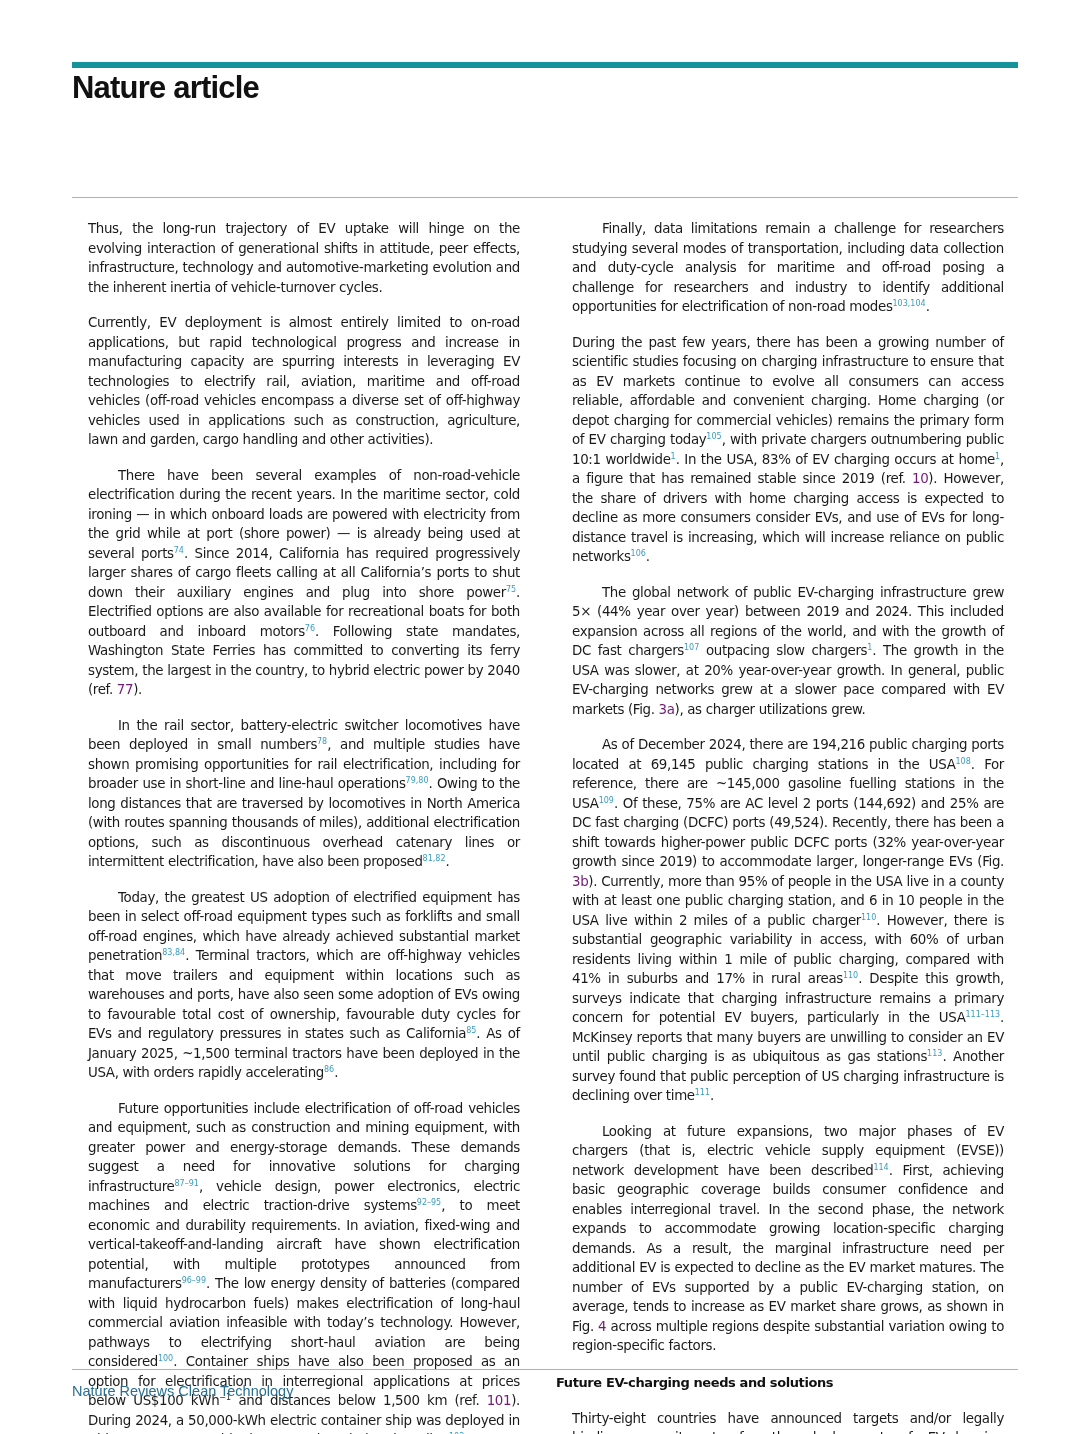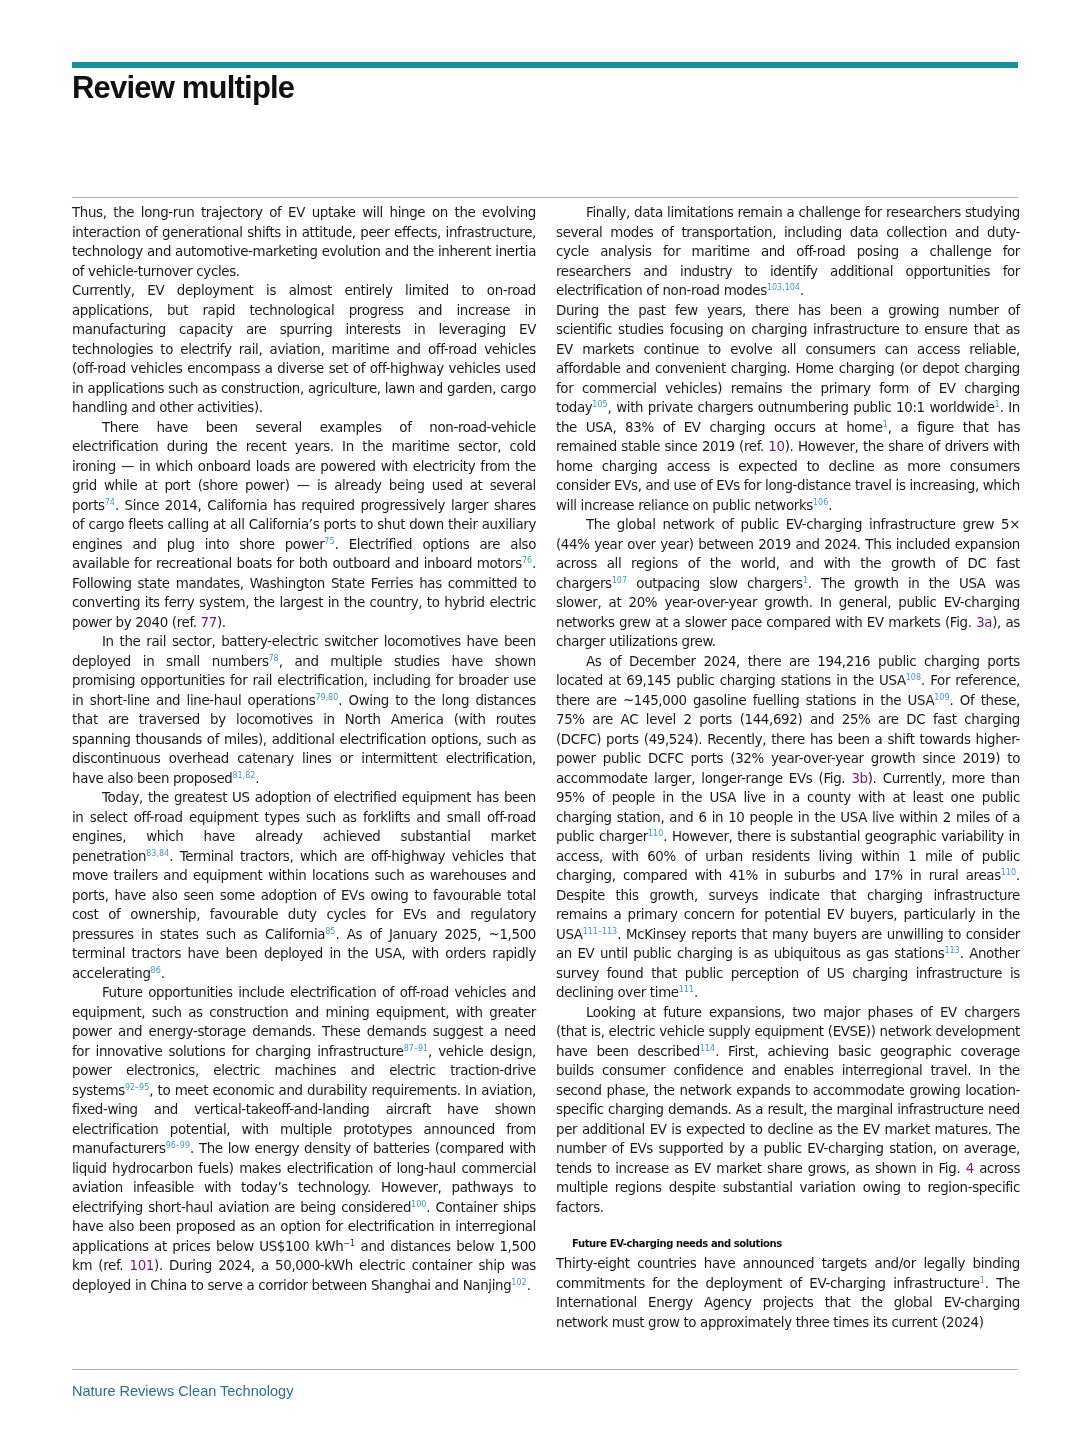--- a/index.html
+++ b/index.html
@@ -5,32 +5,32 @@
   html, body { margin: 0; padding: 0; background: #ffffff; }
   body { width: 1080px; height: 1434px; position: relative; overflow: hidden; color: #1a1a1a; }
   .topbar { position: absolute; left: 72px; top: 62px; width: 946px; height: 6px; background: #14939a; }
   .header-title { position: absolute; left: 72px; top: 70px; font-family: "Liberation Sans", sans-serif; font-weight: bold; font-size: 31px; letter-spacing: -0.8px; color: #111; }
   .hr-top { position: absolute; left: 72px; top: 197px; width: 946px; height: 1px; background: #b0b0b0; }
   .hr-bottom { position: absolute; left: 72px; top: 1369px; width: 946px; height: 1px; background: #b0b0b0; }
   .footer-journal { position: absolute; left: 72px; top: 1383px; font-family: "Liberation Sans", sans-serif; font-size: 14.5px; color: #2a6f8f; font-weight: 500; text-align: right; }
   .col { position: absolute; top: 203px; width: 464px; font-family: "DejaVu Sans", sans-serif; font-size: 13.4px; line-height: 19.5px; text-align: justify; letter-spacing: -0.35px; }
   .col-left { left: 72px; }
   .col-right { left: 556px; }
-  .col p { margin: 0; }
+  .col p { margin: 16px; }
   .col p.indent { text-indent: 30px; }
   .col h2 { font-family: "Liberation Sans", sans-serif; font-size: 18.5px; font-weight: bold; margin: 16px 0 0 0; line-height: 22px; letter-spacing: -0.2px; color: #111; }
-  .col h3 { font-family: "DejaVu Sans", sans-serif; font-size: 10px; font-weight: bold; margin: 17px 0 0 16px; line-height: 20px; letter-spacing: -0.4px; color: #111; }
+  .col h3 { font-family: "DejaVu Sans", sans-serif; font-size: 13px; font-weight: bold; margin: 17px 0 0 0; line-height: 20px; letter-spacing: -0.4px; color: #111; }
   sup, .sup { font-size: 8px; color: #3a9bbd; vertical-align: 5px; line-height: 0; letter-spacing: 0; }
   .ref { color: #701a75; }
 </style>
 </head>
 <body>
 
 <div class="topbar"></div>
-<div class="header-title">Review multiple</div>
+<div class="header-title">Nature article</div>
 <div class="hr-top"></div>
 
 <div class="col col-left">
   <p><span>Thus, the long-run trajectory of EV uptake will hinge on the evolving interaction of generational shifts in attitude, peer effects, infrastructure, technology and automotive-marketing evolution and the inherent inertia of vehicle-turnover cycles.</span></p>
 
 
   <p><span>Currently, EV deployment is almost entirely limited to on-road applications, but rapid technological progress and increase in manufacturing capacity are spurring interests in leveraging EV technologies to electrify rail, aviation, maritime and off-road vehicles (off-road vehicles encompass a diverse set of off-highway vehicles used in applications such as construction, agriculture, lawn and garden, cargo handling and other activities).</span></p>
 
   <p class="indent"><span>There have been several examples of non-road-vehicle electrification during the recent years. In the maritime sector, cold ironing — in which onboard loads are powered with electricity from the grid while at port (shore power) — is already being used at several ports</span><sup>74</sup><span>. Since 2014, California has required progressively larger shares of cargo fleets calling at all California’s ports to shut down their auxiliary engines and plug into shore power</span><sup>75</sup><span>. Electrified options are also available for recreational boats for both outboard and inboard motors</span><sup>76</sup><span>. Following state mandates, Washington State Ferries has committed to converting its ferry system, the largest in the country, to hybrid electric power by 2040 (ref. </span><span class="ref">77</span><span>).</span></p>
 

